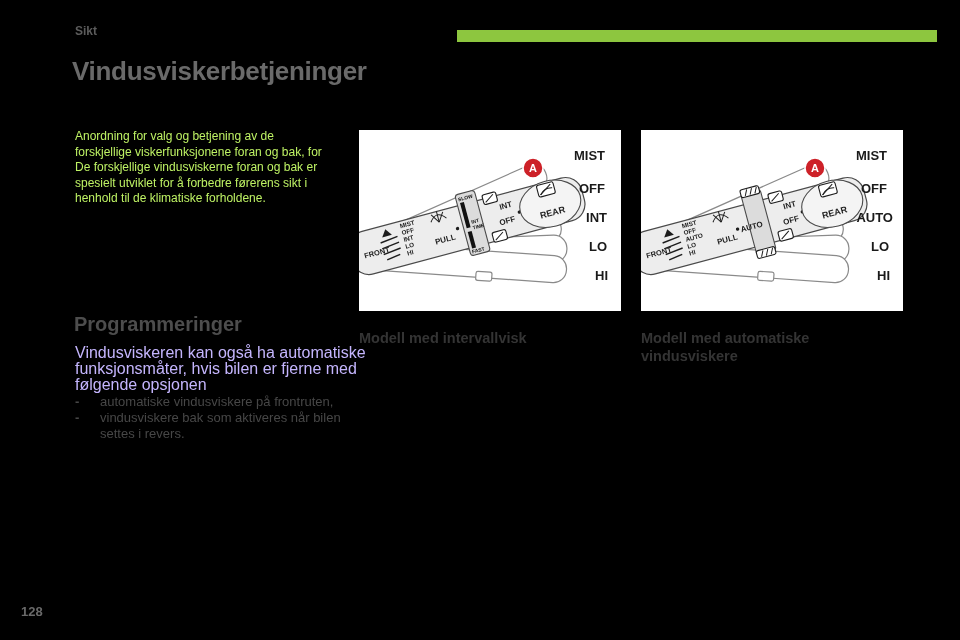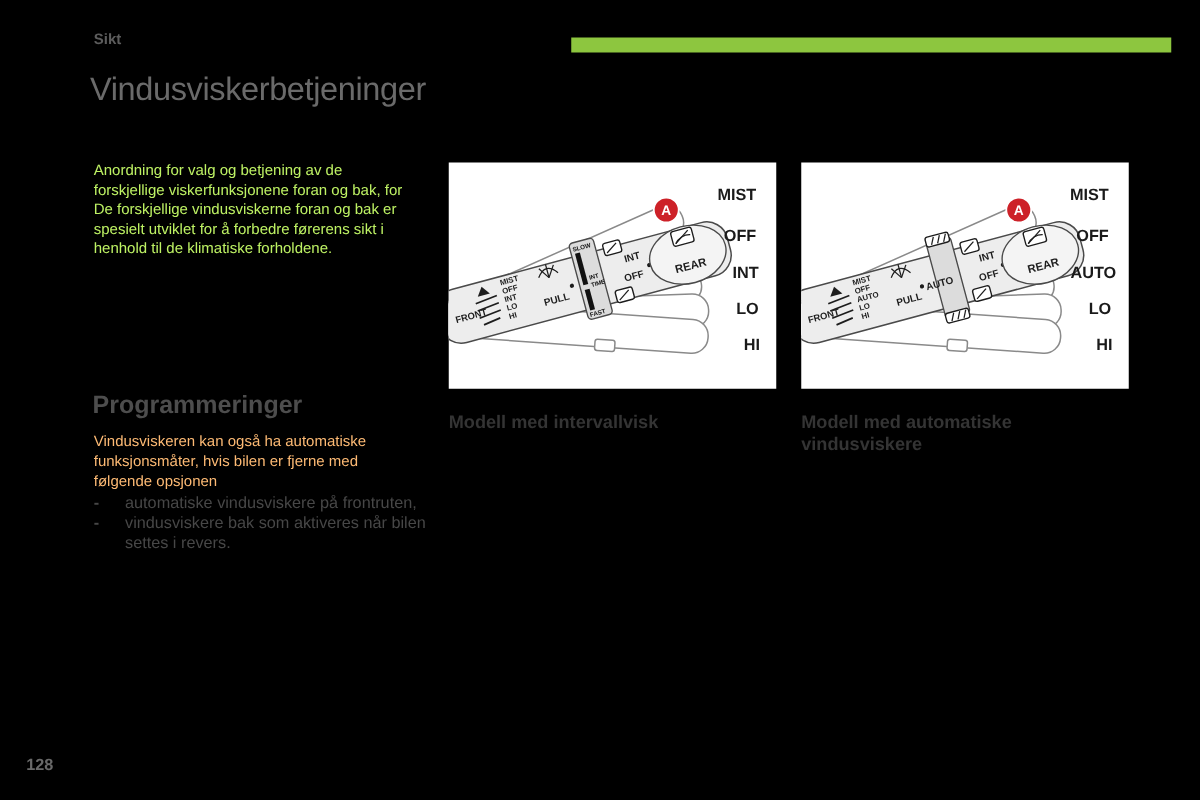--- a/index.html
+++ b/index.html
@@ -15,21 +15,21 @@
   .section-label {
     left:75px; top:24px;
     font-size:12px; font-weight:bold; color:#5c5c5c;
   }
   .green-bar {
     left:457px; top:30px; width:480px; height:12px;
     background:#8dc63f;
   }
   .page-title {
     left:72px; top:56px;
-    font-size:26px; font-weight:normal; color:#6a6a6a;
+    font-size:26px; font-weight:bold; color:#6a6a6a;
     letter-spacing:-0.3px;
   }
 
   .intro { left:75px; top:129px; width:282px; }
   .intro .line {
     font-size:12px; line-height:15.6px; color:#bef264;
     white-space:nowrap;
   }
 
   .diagram-box {
@@ -46,21 +46,21 @@
   }
   .caption.left  { left:359px; width:260px; }
   .caption.right { left:641px; width:190px; }
 
   .prog-heading {
     left:74px; top:313px;
     font-size:20px; font-weight:bold; color:#4d4d4d;
   }
   .prog-body { left:75px; top:345px; width:285px; }
   .prog-body .line {
-    font-size:12px; line-height:16px; color:#fdba74; white-space:nowrap;
+    font-size:16px; line-height:16px; color:#c4b5fd; white-space:nowrap;
   }
   .bullets { left:75px; top:394px; width:285px; }
   .bullet-row { display:flex; }
   .bullet-row .marker {
     width:25px; flex:0 0 25px;
     font-size:13px; line-height:16px; font-weight:bold; color:#474747;
   }
   .bullet-row .btext {
     font-size:13px; line-height:16px; color:#474747; width:252px;
   }

